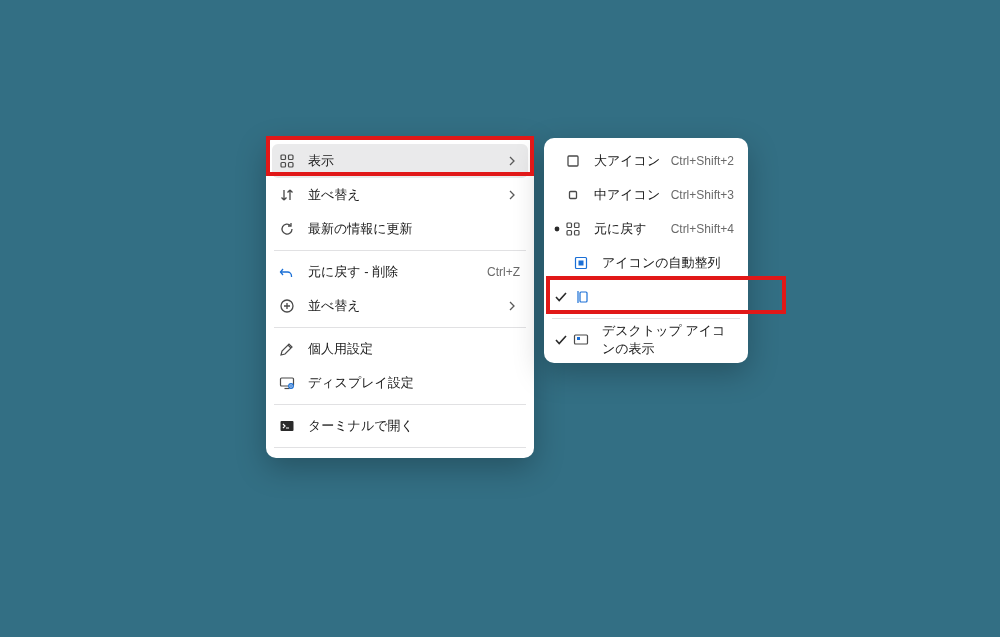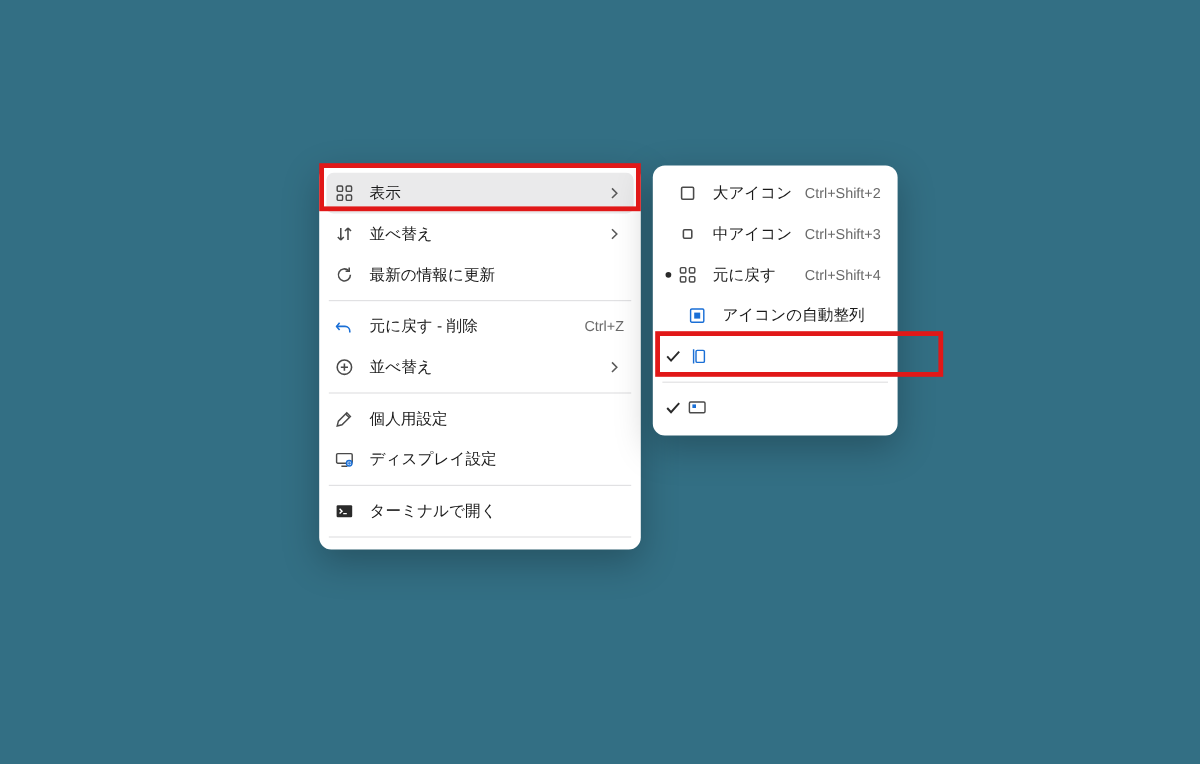--- a/index.html
+++ b/index.html
@@ -292,18 +292,19 @@
       <svg width="14" height="14" viewBox="0 0 14 14" fill="none" stroke="#2a2a2a" stroke-width="1.6">
           <path d="M2 7l3.2 3.5L12 3"></path>
         </svg>
     </span>
     <span class="icon">
       <svg width="16" height="16" viewBox="0 0 16 16" fill="none" stroke="#4a4a4a" stroke-width="1.2">
         <rect x="1.5" y="3" width="13" height="9" rx="1"></rect>
         <rect x="4" y="5" width="3" height="3" fill="#1a6fd6" stroke="none"></rect>
       </svg>
     </span>
+    <span class="label">デスクトップ アイコンの表示</span>
   </div>
 
 </div>
 
 <div class="highlight-box highlight-1"></div>
 <div class="highlight-box highlight-2"></div>
 
 </body></html>

